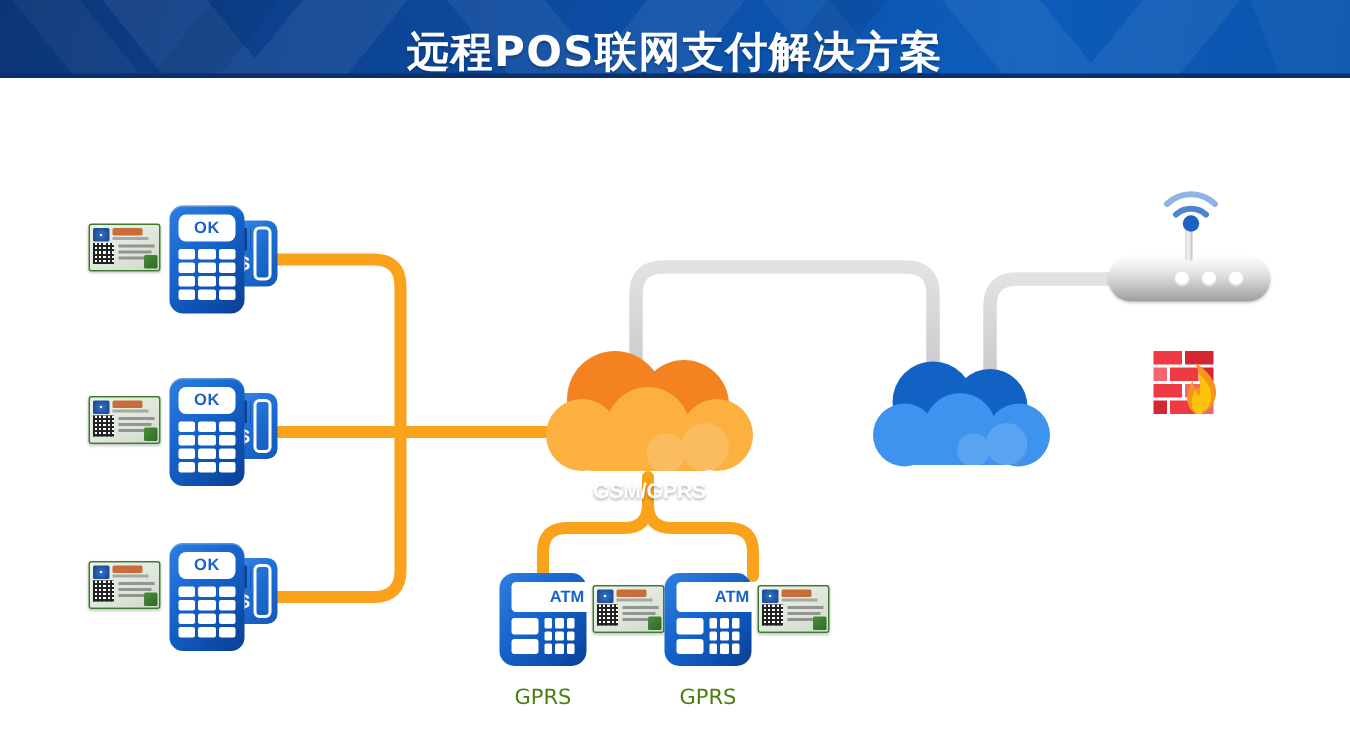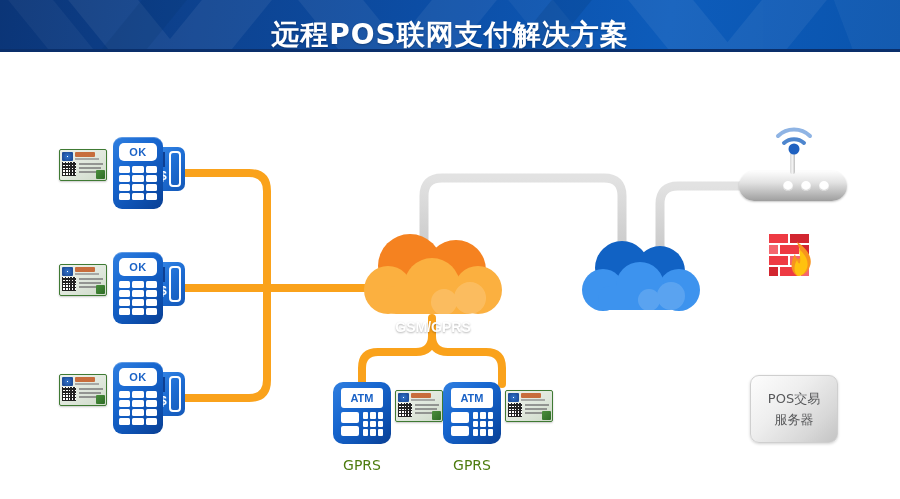--- a/index.html
+++ b/index.html
@@ -69,21 +69,21 @@
       repeating-linear-gradient(0deg,#222 0 1.4px,transparent 1.4px 2.8px);
     background-color:#fff;}
   .mod .ln{position:absolute;left:19px;height:1.6px;background:#7a7a7a;opacity:.75;}
   .mod .chip{position:absolute;right:1.5px;bottom:1.5px;width:9px;height:9px;
     background:linear-gradient(135deg,#4a8f3c,#2e6b26);border-radius:1px;}
 
   
   .atm{position:absolute;width:58px;height:62px;border-radius:10px;
     background:linear-gradient(135deg,#2f7fe0 0%,#1766cf 40%,#0d4fae 78%,#0a3f93 100%);}
   .atm-screen{position:absolute;left:8px;top:6px;width:42px;height:20px;border-radius:3px;background:#fff;
-    display:flex;align-items:center;justify-content:center;color:#1a62c6;font-size:11px;font-weight:bold;}
+    display:flex;align-items:center;justify-content:center;color:#1a62c6;font-size:11px;font-weight:bold;padding-left:16px;}
   .atm-slot{position:absolute;left:8px;top:30px;width:18px;height:11px;background:#fff;border-radius:2px;}
   .atm-slot2{position:absolute;left:8px;top:44px;width:18px;height:10px;background:#fff;border-radius:2px;}
   .atm-keys{position:absolute;left:30px;top:30px;width:20px;height:24px;display:grid;
     grid-template-columns:repeat(3,1fr);grid-template-rows:repeat(3,1fr);gap:2px;}
   .atm-keys i{display:block;background:#fff;border-radius:1px;}
 
   
   .cloud{position:absolute;}
   .cloud .lbl{position:absolute;left:0;width:100%;text-align:center;color:#fff;
     font-weight:bold;text-shadow:0 1px 2px rgba(0,0,0,.3);pointer-events:none;}
@@ -336,24 +336,20 @@
         <rect x="23" y="24" width="19" height="9" fill="#F4666E"></rect>
         <rect x="2" y="35" width="9" height="9" fill="#D22630"></rect>
         <rect x="13" y="35" width="19" height="9" fill="#EE3A43"></rect>
         <rect x="34" y="35" width="8" height="9" fill="#F4666E"></rect>
       </g>
       <path d="M30,44 C22,38 24,29 28,22 C29,27 31,28 33,26 C34,18 31,14 30,10 C40,16 46,26 43,34 C41,40 36,44 30,44 Z" fill="#F7941E"></path>
       <path d="M31,44 C26,40 27,33 30,28 C31,31 32,32 33,31 C34,25 32,21 32,17 C39,23 42,30 40,36 C38,41 35,44 31,44 Z" fill="#FFC20E"></path>
     </svg>
   </div>
 
-  <div class="server" style="left:750px;top:375px;">
-    <span>POS交易</span>
-    <span>服务器</span>
-  </div>
 
   <div class="atm" style="left:333px;top:382px;">
     <div class="atm-screen">ATM</div>
     <div class="atm-slot"></div>
     <div class="atm-slot2"></div>
     <div class="atm-keys">
         <i></i>
         <i></i>
         <i></i>
         <i></i>

